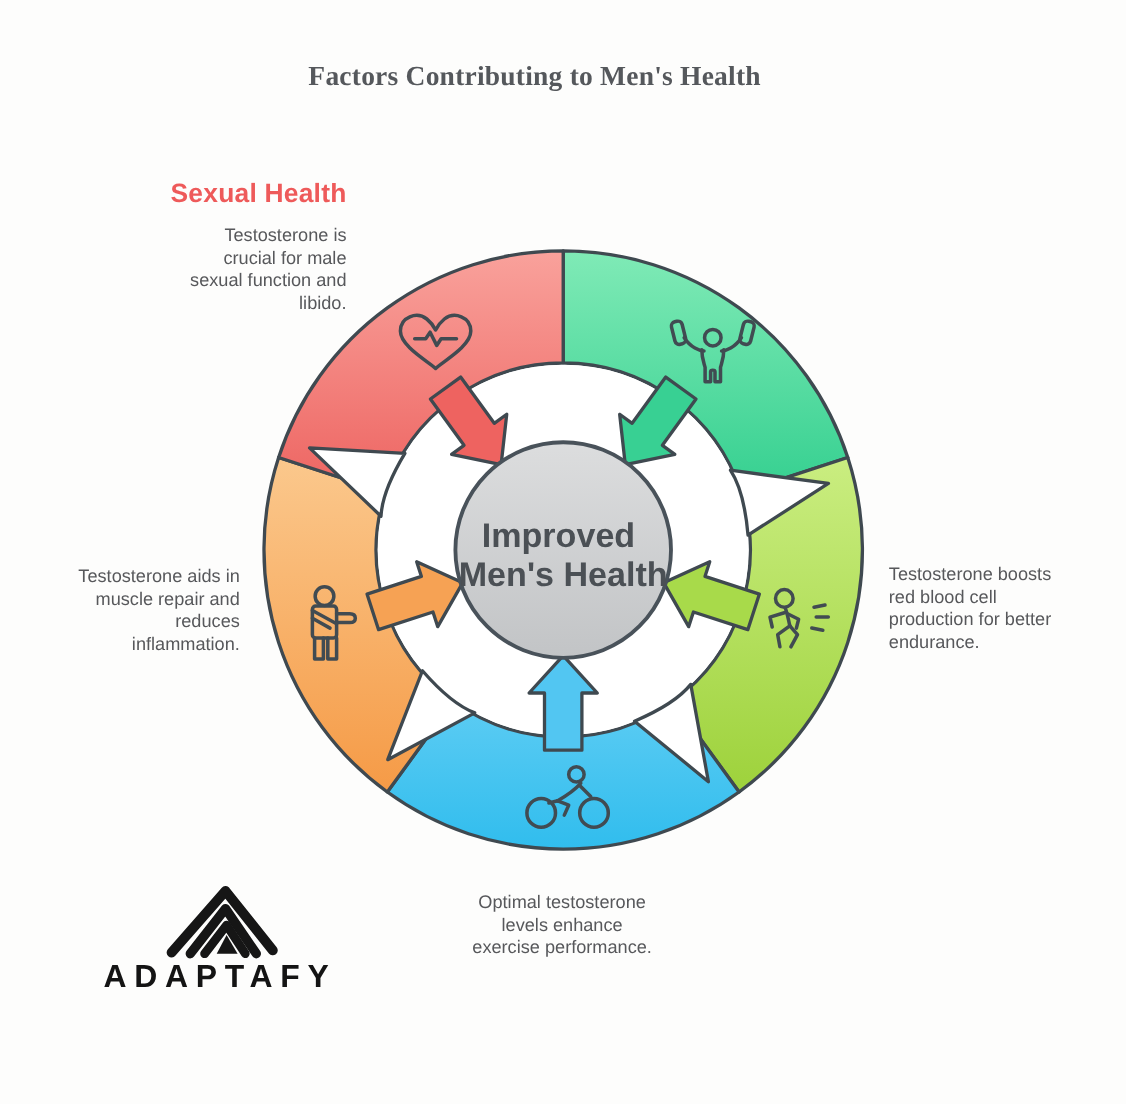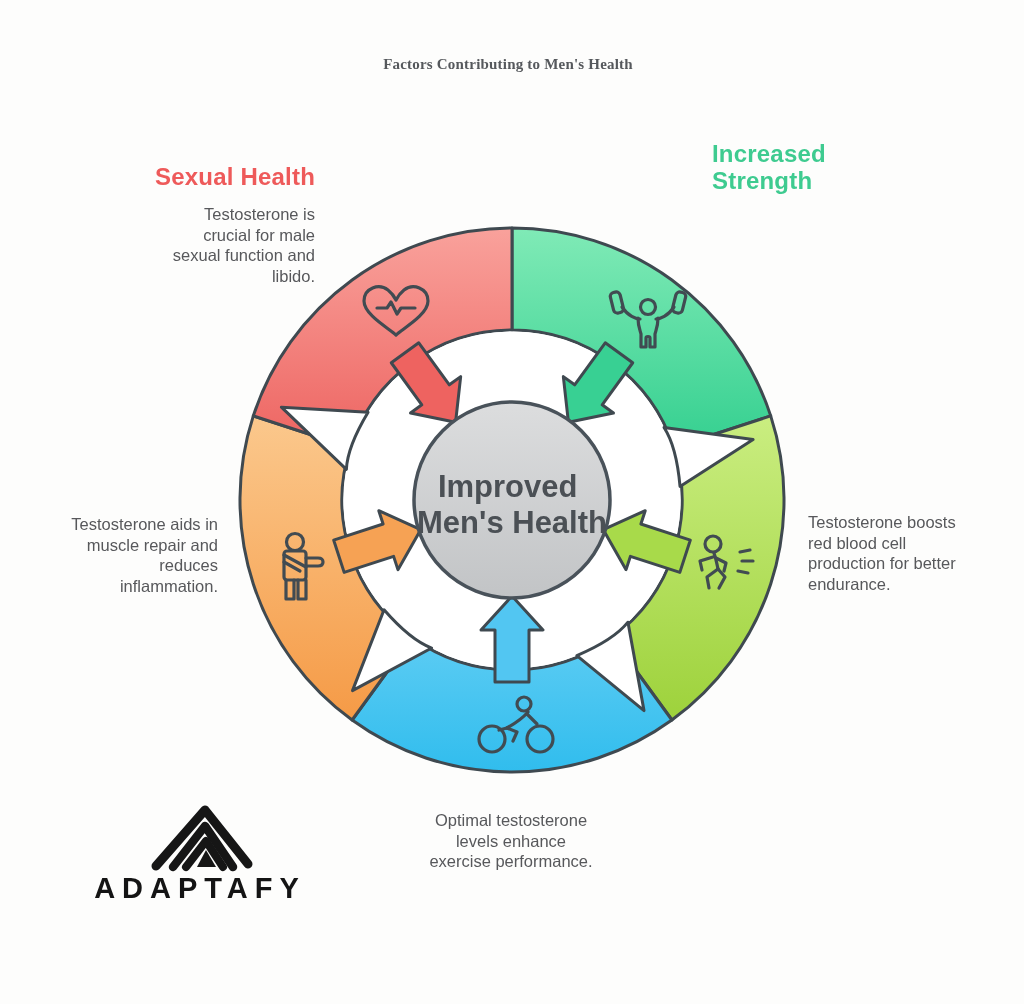--- a/index.html
+++ b/index.html
@@ -5,21 +5,21 @@
   html,body{margin:0;padding:0;}
   body{
     width:1024px;height:1004px;position:relative;overflow:hidden;
     background:#fdfdfc;
     font-family:"Liberation Sans", sans-serif;
     color:#57585b;
   }
   .title{
     position:absolute;left:0;top:56px;width:972px;text-align:center;
     font-family:"Liberation Serif", serif;
-    font-size:15px;font-weight:600;color:#55585c;letter-spacing:.2px;padding-left:22px;
+    font-size:25px;font-weight:600;color:#55585c;letter-spacing:.2px;
   }
   .factor{position:absolute;}
   .factor h2{
     margin:0;font-size:24px;font-weight:bold;line-height:27px;letter-spacing:.2px;
   }
   .factor p{
     margin:14px 0 0 0;font-size:16.5px;line-height:20.5px;color:#57585b;
   }
   .align-right{text-align:right;}
   .align-left{text-align:left;}
@@ -166,21 +166,20 @@
     <path d="M 1 8 L 1 27 L 9 27 L 9 8"></path>
   </g>
 </svg>
 
 <div class="factor f-sexual align-right">
   <h2>Sexual Health</h2>
   <p>Testosterone is crucial for male sexual function and libido.</p>
 </div>
 
 <div class="factor f-strength align-left">
-  <h2>Increased Strength</h2>
 </div>
 
 <div class="factor f-stamina align-left">
   <p>Testosterone boosts red blood cell production for better endurance.</p>
 </div>
 
 <div class="factor f-performance align-center">
   <p>Optimal testosterone levels enhance exercise performance.</p>
 </div>
 

